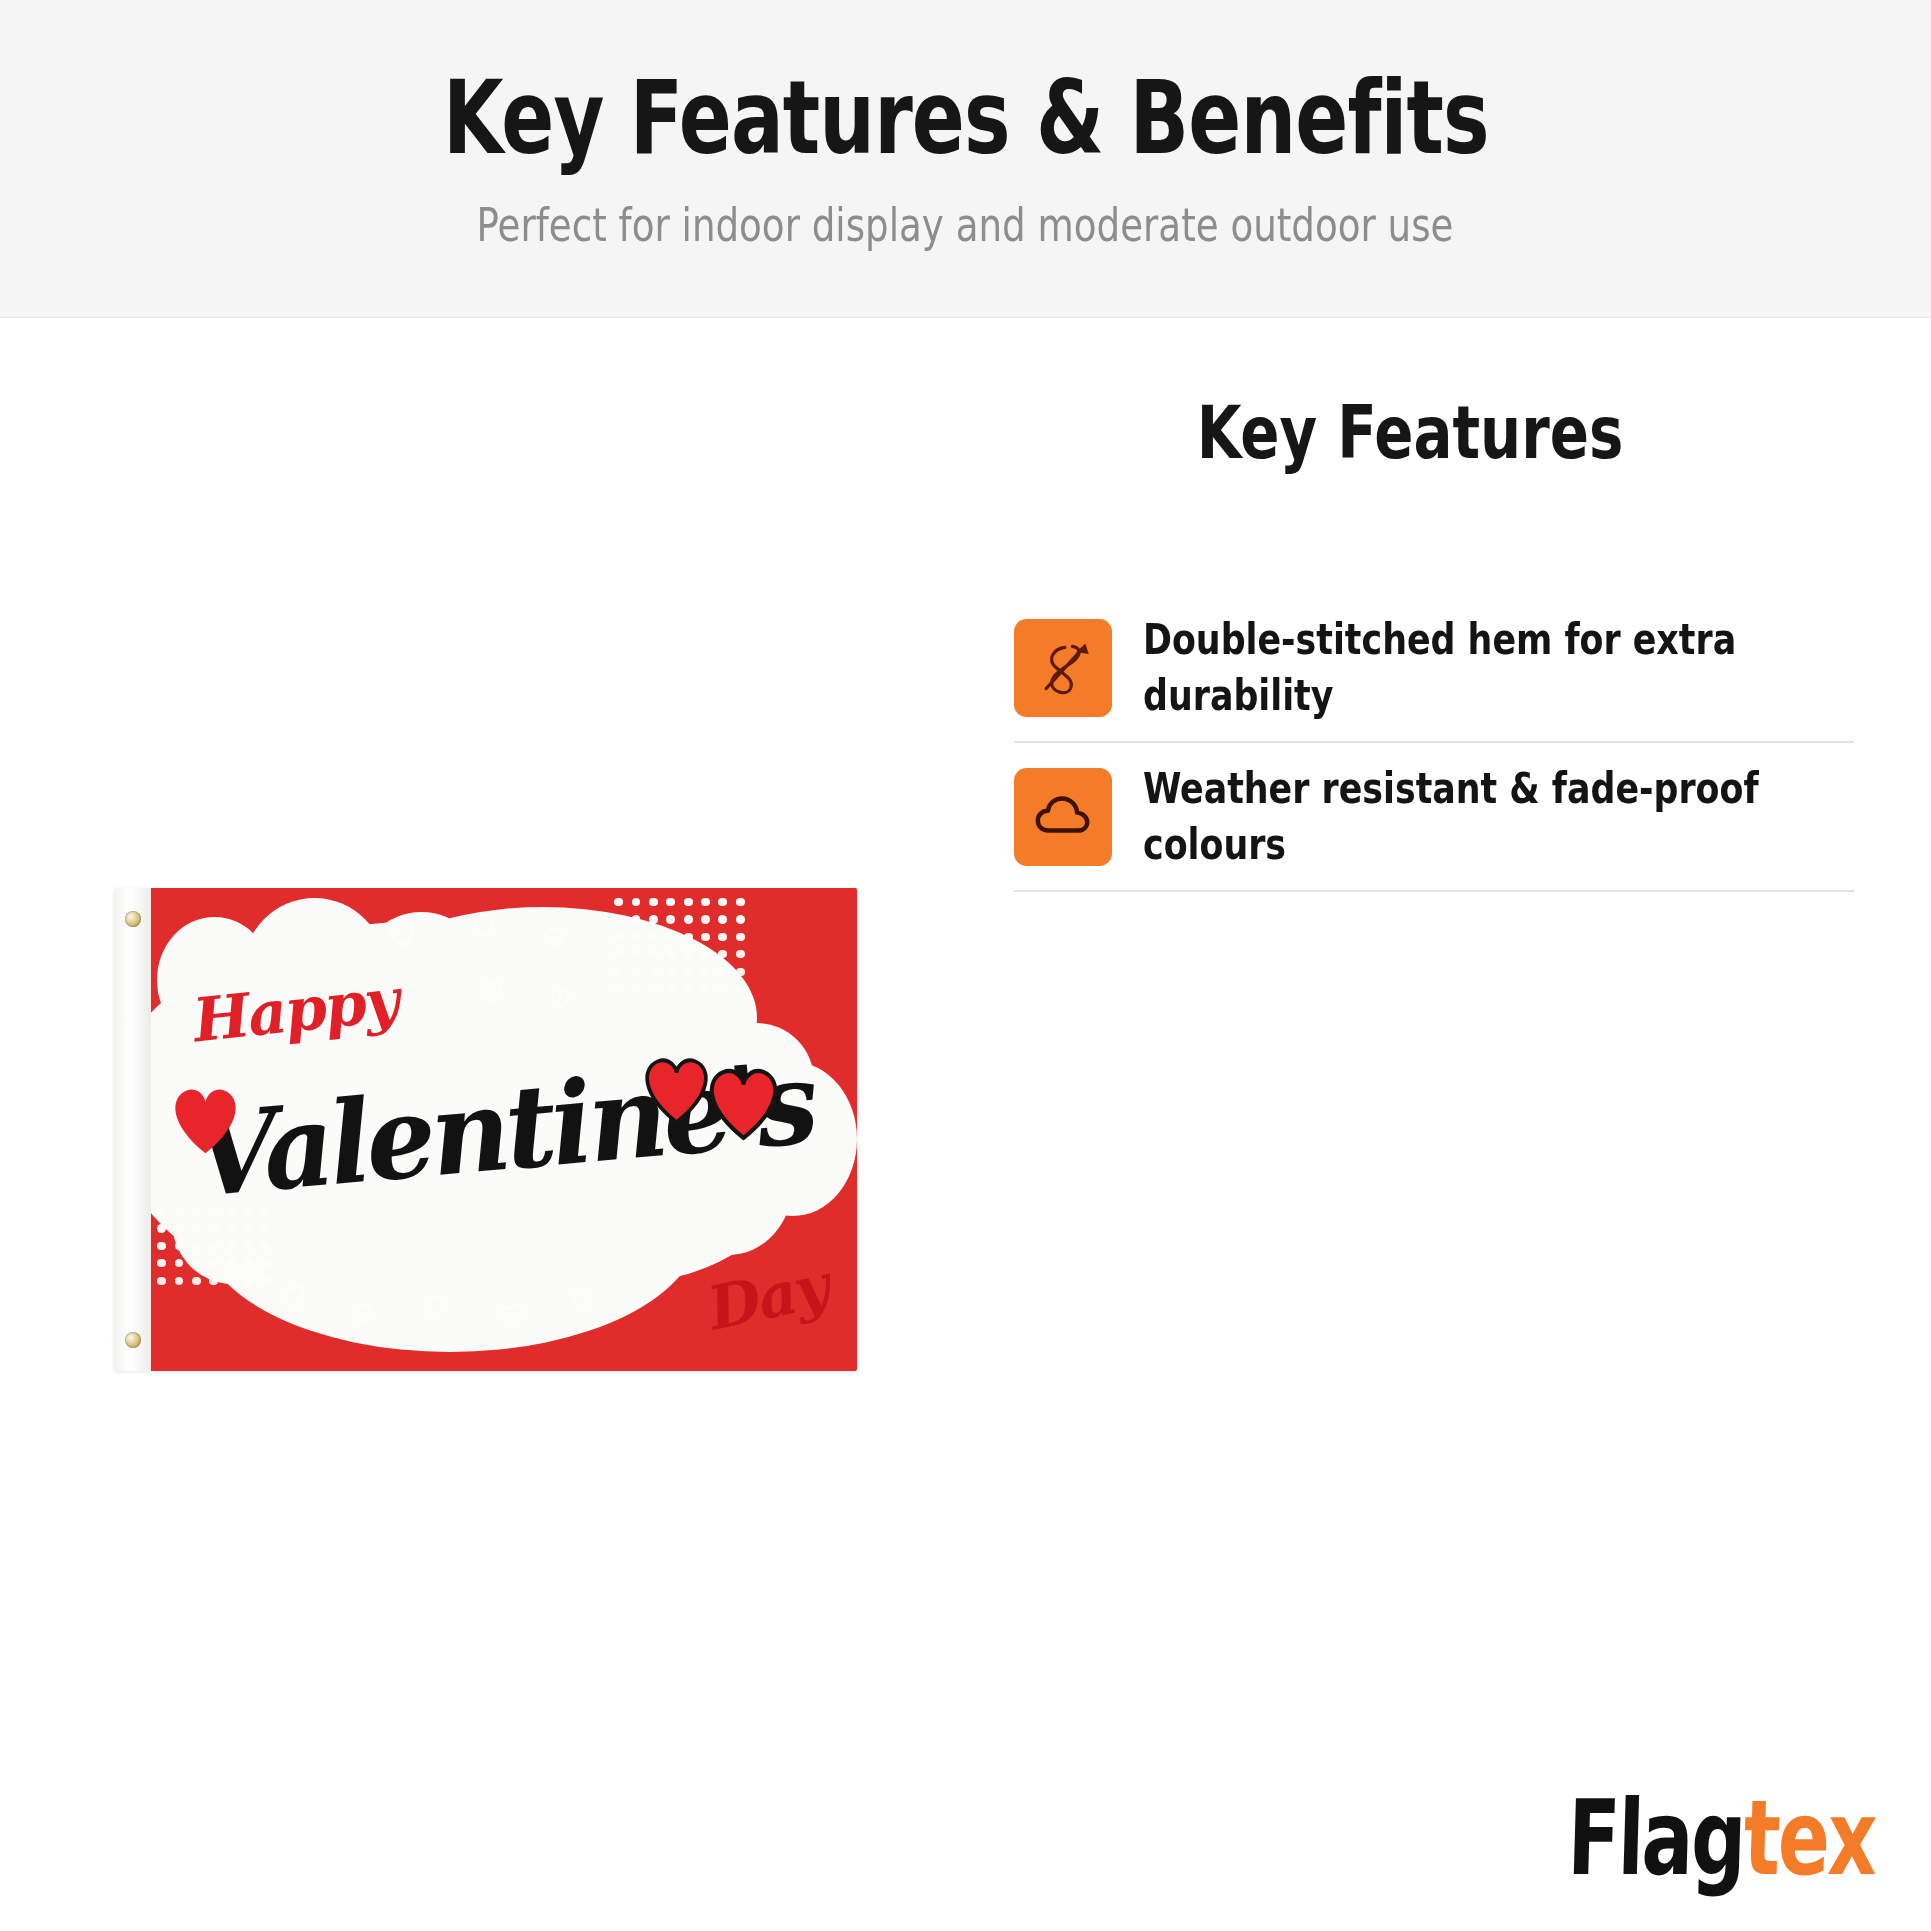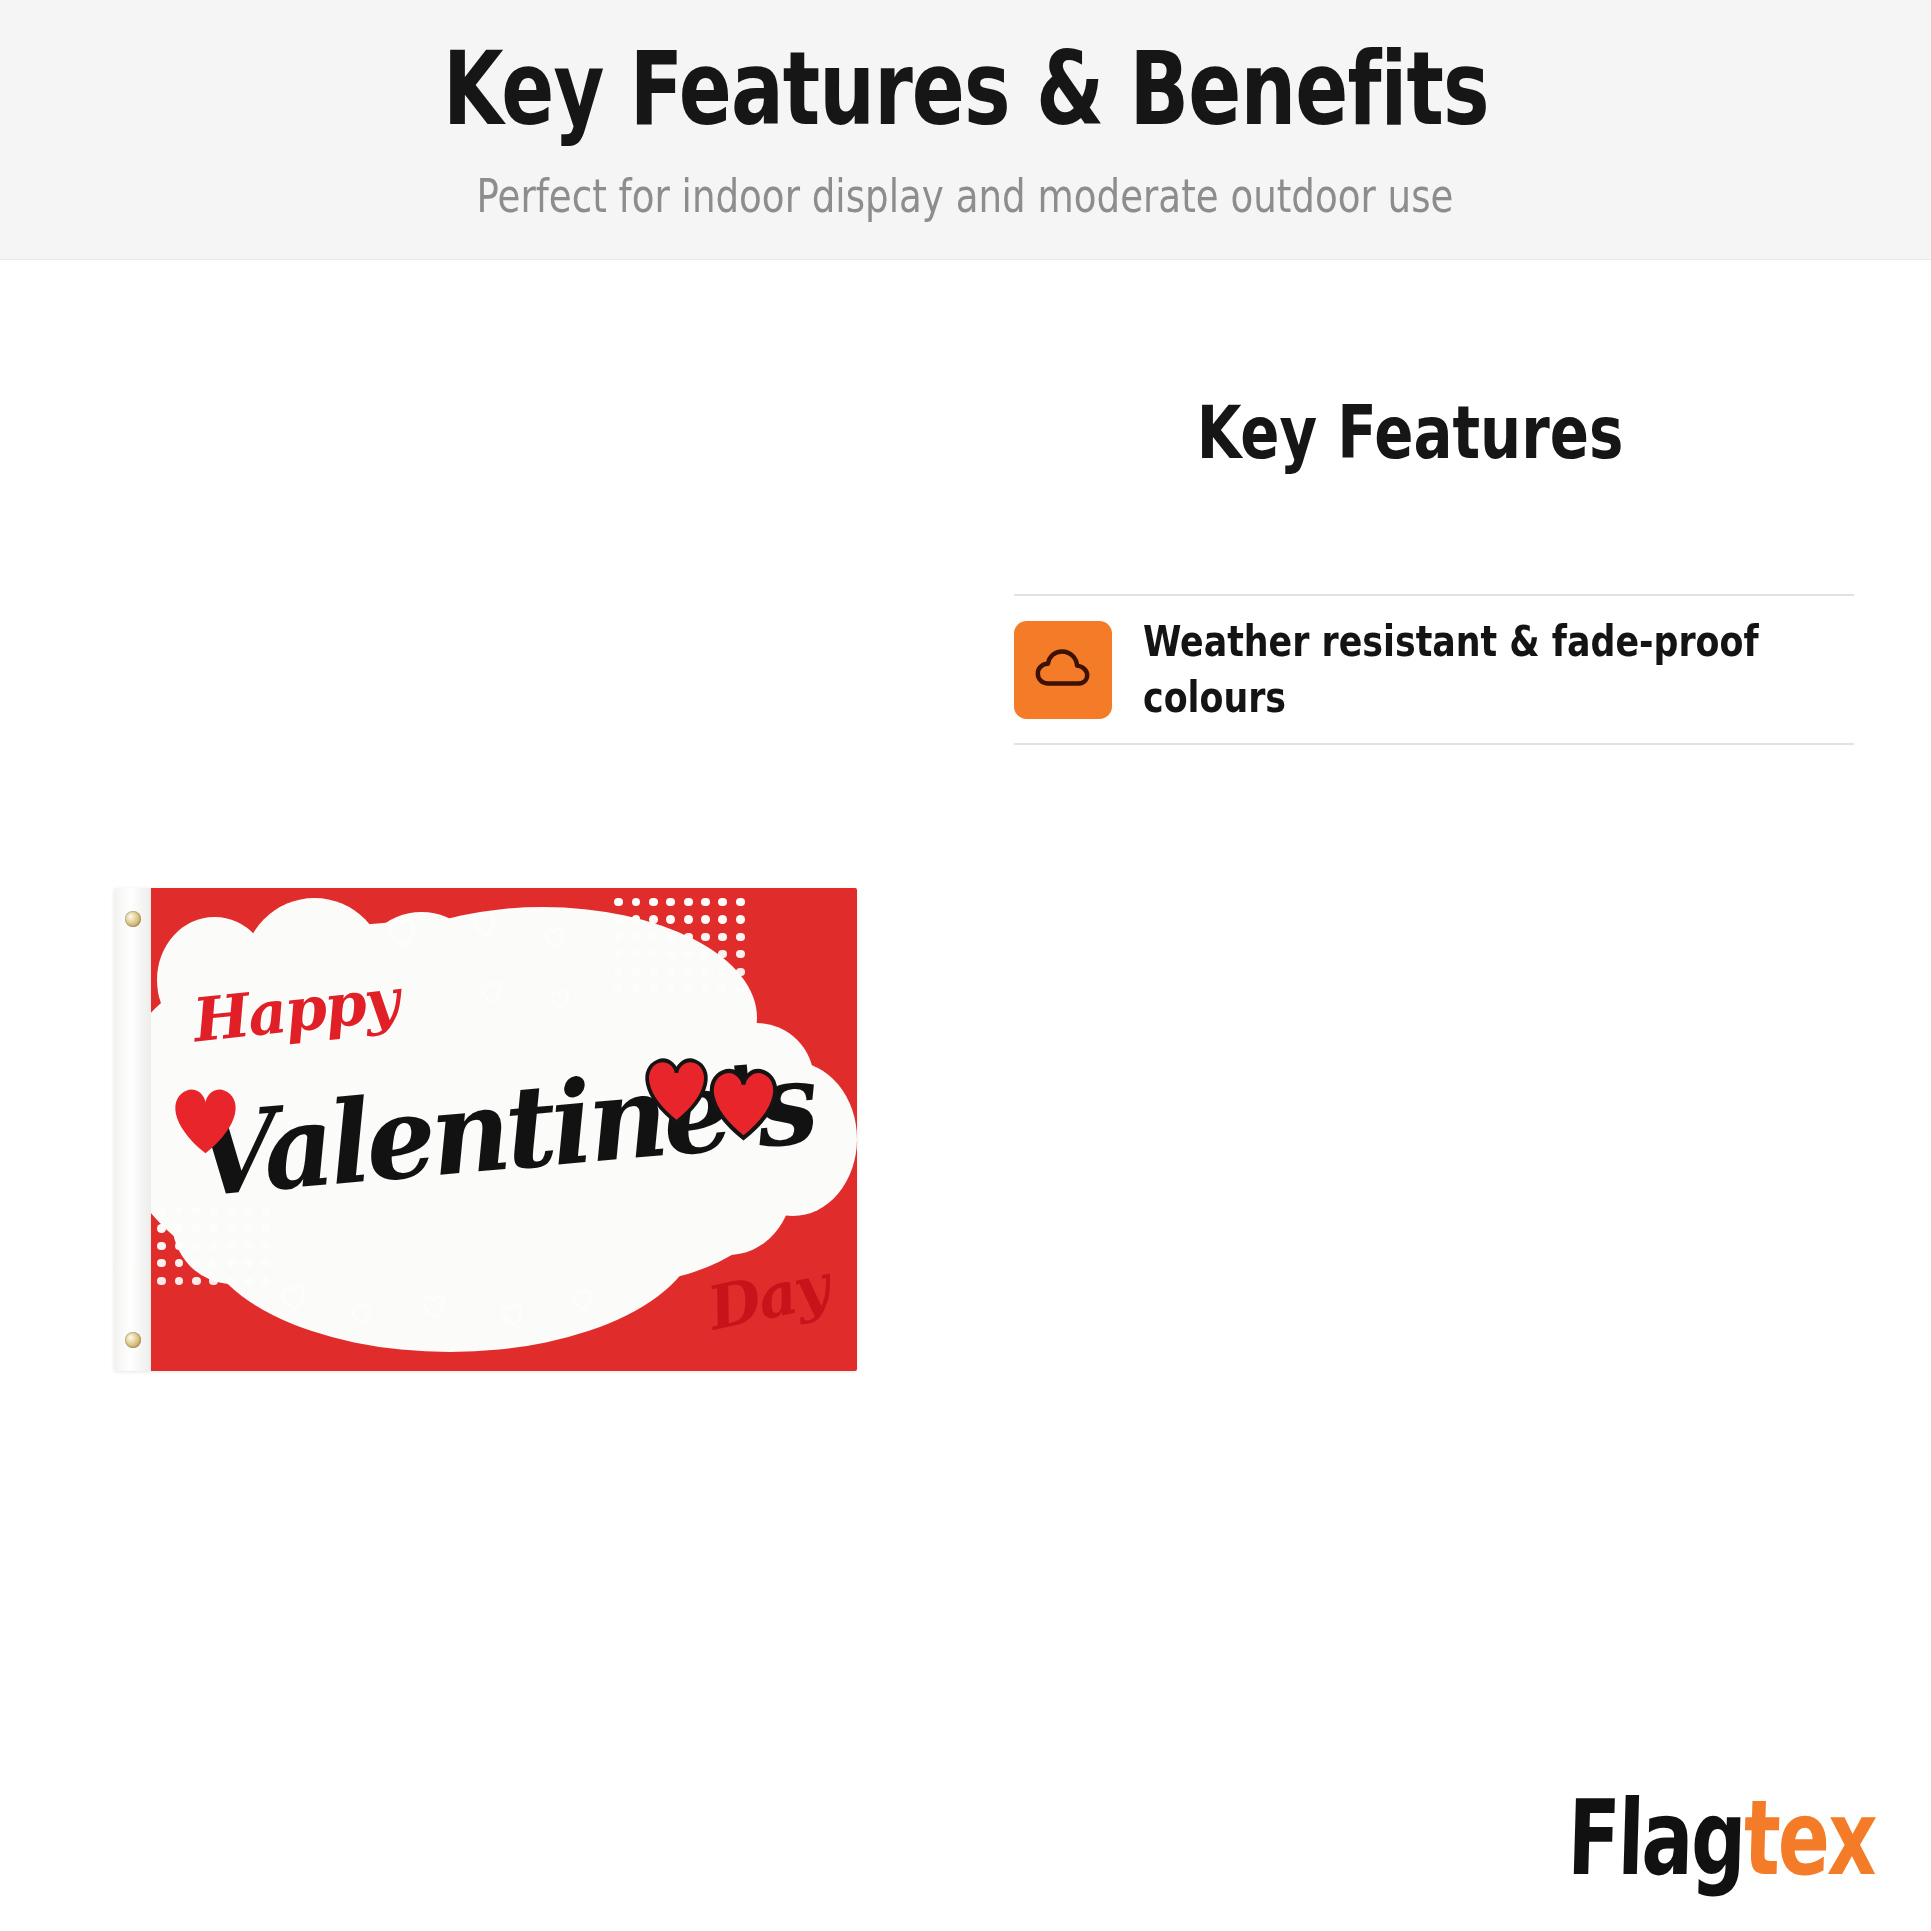--- a/index.html
+++ b/index.html
@@ -6,21 +6,21 @@
   html,body { width:1931px; height:1931px; }
   body {
     background:#ffffff;
     font-family:"Liberation Sans", sans-serif;
     position:relative;
     overflow:hidden;
   }
 
   
   .header {
-    position:absolute; left:0; top:0; width:1931px; height:260px;
+    position:absolute; left:0; top:0; width:1931px; height:318px;
     background:#f5f5f5;
     border-bottom:1px solid #e8e8e8;
     display:flex; flex-direction:column;
     align-items:center; justify-content:center;
   }
   .header-title {
     font-family:"Liberation Sans Narrow","DejaVu Sans Condensed","Liberation Sans",sans-serif;
     font-weight:bold;
     font-size:101px;
     line-height:1.05;
@@ -396,20 +396,30 @@
     <div class="hoist"></div>
     <div class="grommet top"></div>
     <div class="grommet bot"></div>
   </div>
 </div>
 
 <div class="features-head">Key Features</div>
 
 <div class="feat-list">
 
+  <div class="feat-row">
+    <div class="feat-icon">
+      <svg width="60" height="60" viewBox="0 0 64 64" fill="none" stroke="#5e1a09" stroke-width="3.4" stroke-linecap="round">
+        <path d="M34 10 C20 12 16 24 24 31 C34 40 44 44 40 54 C36 62 20 58 20 48 C20 38 34 32 44 24 C52 17 50 10 42 9"></path>
+        <line x1="14" y1="54" x2="52" y2="12"></line>
+        <path d="M50 14 l5 -5 l2 6 l-6 -1 Z" fill="#5e1a09"></path>
+      </svg>
+    </div>
+    <div class="feat-text">Double-stitched hem for extra durability</div>
+  </div>
   <div class="feat-divider"></div>
 
   <div class="feat-divider"></div>
 
   <div class="feat-row">
     <div class="feat-icon">
       <svg width="62" height="62" viewBox="0 0 64 64" fill="none" stroke="#3d1205" stroke-width="4.6" stroke-linejoin="round">
         <path d="M17 46 C10 46 6 41 6 35.5 C6 30 10.5 25.5 16.5 25.5 C17.5 18 23.5 13 31 13 C39.5 13 46 19.5 46.5 27.5 C52.5 28 57 32.5 57 37.5 C57 42.5 53 46 47 46 Z"></path>
       </svg>
     </div>

